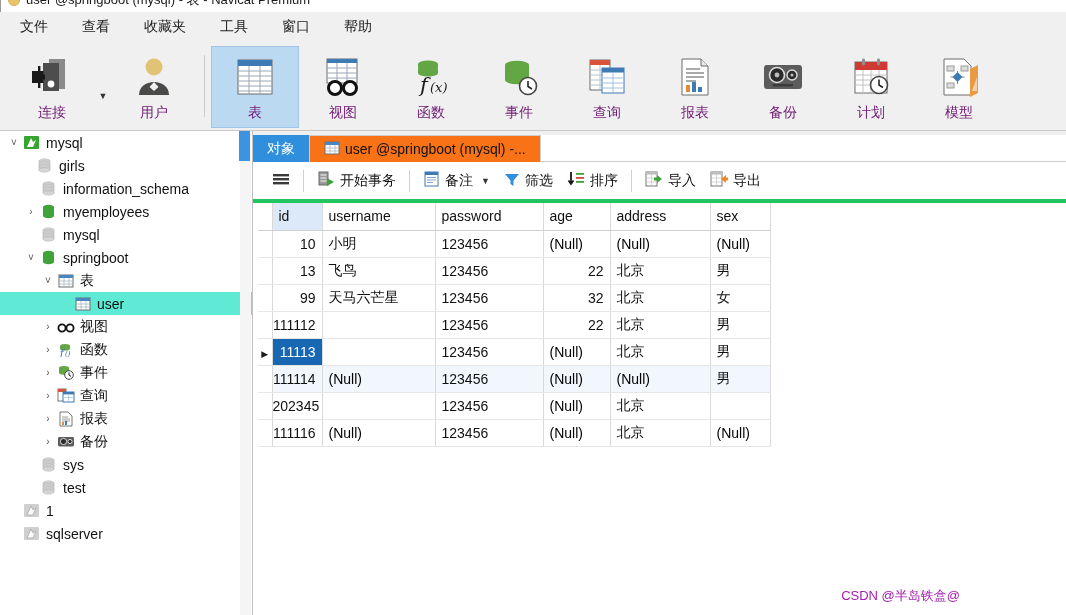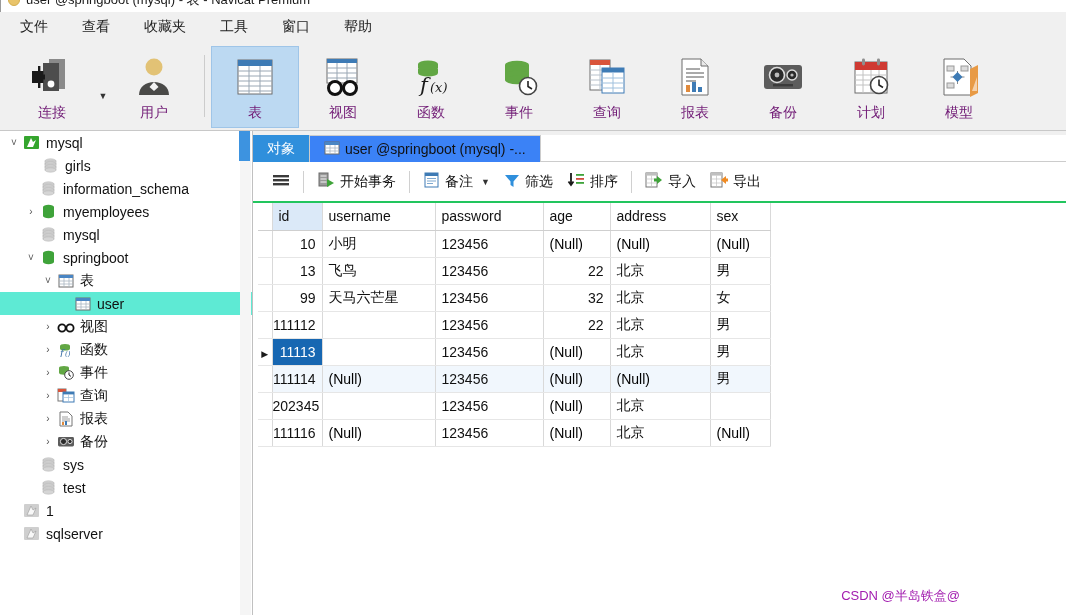--- a/index.html
+++ b/index.html
@@ -83,28 +83,28 @@
   
   .tabstrip {
     position: absolute; left: 253px; top: 131px; width: 813px; height: 31px;
     background: #f0f0f0; display: flex; align-items: flex-end;
   }
   .tab {
     height: 27px; display: flex; align-items: center; gap: 5px;
     padding: 0 14px; font-size: 14px; color: #111; cursor: default; white-space: nowrap;
   }
   .tab.active { background: #2f8fdc; color: #ffffff; font-weight: normal; }
-  .tab.doc { background: #3b82f6; border: 1px solid #ccc; border-bottom: none; margin-top: 8px; }
+  .tab.doc { background: #f97316; border: 1px solid #ccc; border-bottom: none; margin-top: 8px; }
   .tab-filler { flex: 1; height: 27px; background: #ffffff; border-bottom: 1px solid #ccc; }
 
   
   .gridbar {
     position: absolute; left: 253px; top: 162px; width: 813px; height: 41px;
     background: #ffffff; display: flex; align-items: center; padding-left: 12px;
-    border-bottom: 2px solid #22c55e;
+    border-bottom: 4px solid #22c55e;
   }
   .gb-btn {
     display: flex; align-items: center; gap: 5px; height: 28px; padding: 0 7px;
     font-size: 14px; color: #111; cursor: default; white-space: nowrap;
   }
   .gb-sep { width: 1px; height: 22px; background: #d0d0d0; margin: 0 6px; }
   .gb-caret { font-size: 9px; color: #333; margin-left: 3px; }
 
   
   .grid { position: absolute; left: 258px; top: 203px; width: 512px; }
@@ -329,21 +329,21 @@
         <div class="tree-row" style="padding-left:6px">
           <span class="tw">˅</span>
           <span class="tree-ico">
             <svg width="17" height="15" viewBox="0 0 17 15">
               <rect x="1" y="1" width="15" height="13" rx="1" fill="#35a52e"></rect>
               <path d="M4 12l4-9 2 4 3-2-3 7z" fill="#ffffff"></path>
             </svg>
           </span>
           <span>mysql</span>
         </div>
-        <div class="tree-row" style="padding-left:25px">
+        <div class="tree-row" style="padding-left:19px">
           <span class="tw"></span>
           <span class="tree-ico">
             <svg width="15" height="16" viewBox="0 0 15 16">
               <g fill="#d5d5d5" stroke="#b0b0b0" stroke-width=".5">
                 <ellipse cx="7.5" cy="3" rx="5.5" ry="2.2"></ellipse>
                 <rect x="2" y="3" width="11" height="3"></rect>
                 <ellipse cx="7.5" cy="6" rx="5.5" ry="2.2"></ellipse>
                 <rect x="2" y="6" width="11" height="3"></rect>
                 <ellipse cx="7.5" cy="9" rx="5.5" ry="2.2"></ellipse>
                 <rect x="2" y="9" width="11" height="3"></rect>

